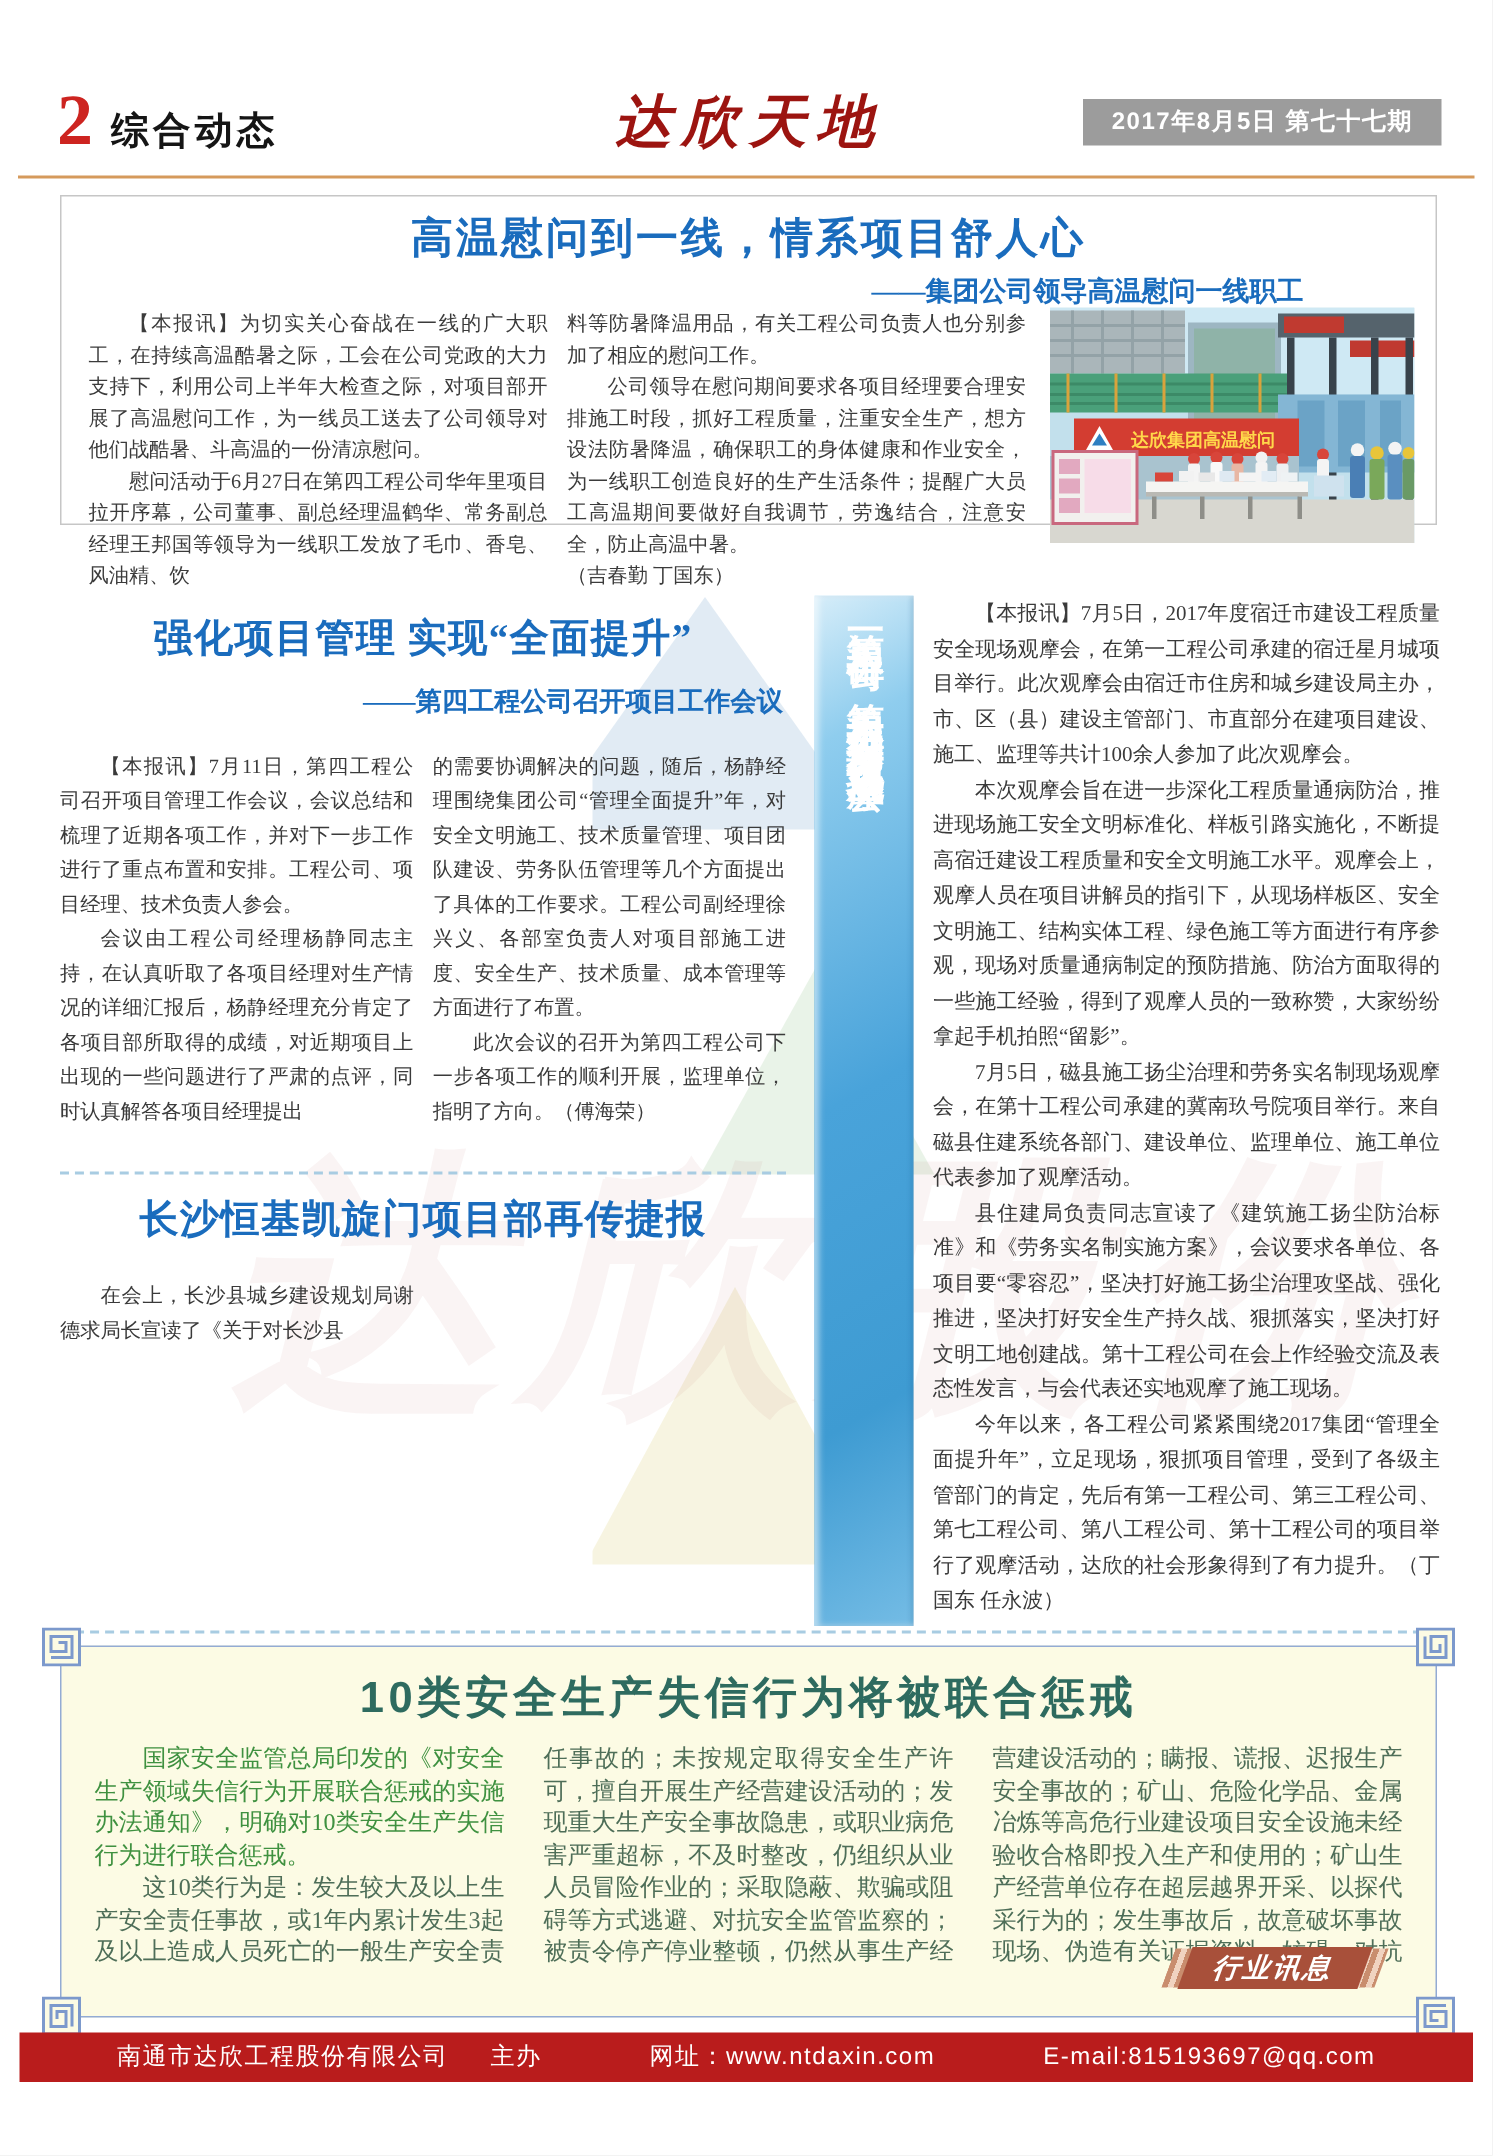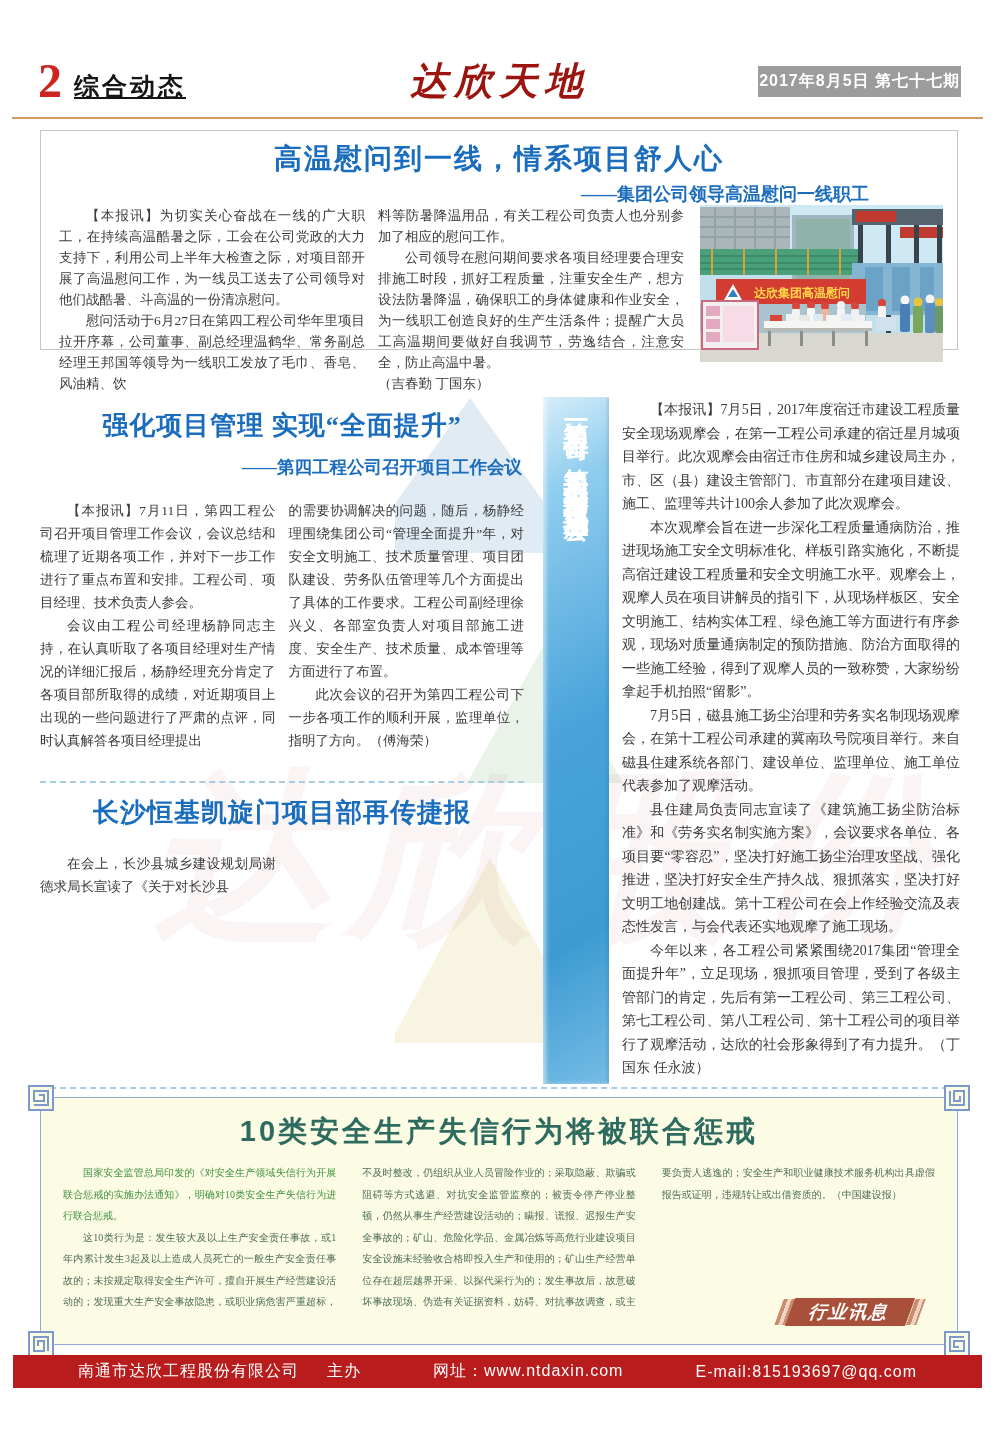--- a/index.html
+++ b/index.html
@@ -9,25 +9,25 @@
   p{margin:0;padding:0;}
 
   
   .wm-triangles{position:absolute;left:395px;top:388px;width:240px;height:700px;z-index:0;}
   .wm-text{position:absolute;left:150px;top:735px;z-index:0;font-size:185px;font-weight:bold;
            font-style:italic;letter-spacing:14px;color:rgba(168,74,62,0.06);white-space:nowrap;}
 
   
   .header{position:absolute;left:38px;right:34px;top:52px;height:58px;display:flex;align-items:center;z-index:2;}
   .pagenum{font-size:48px;line-height:1;font-weight:bold;color:#cd2420;}
-  .section-name{font-size:25px;font-weight:bold;color:#151515;margin-left:12px;letter-spacing:3px;margin-top:10px;text-decoration:underline;}
+  .section-name{font-size:25px;font-weight:bold;color:#151515;margin-left:12px;letter-spacing:3px;margin-top:10px;}
   .masthead{position:absolute;left:50%;transform:translateX(-50%);font-size:38px;font-weight:bold;
             font-style:italic;color:#9c1410;letter-spacing:7px;white-space:nowrap;}
   .issue-box{margin-left:auto;background:#9c9c9c;color:#fff;font-family:"Liberation Sans",sans-serif;
-             font-size:16px;font-weight:bold;padding:5px 1px;letter-spacing:1px;}
+             font-size:16px;font-weight:bold;padding:5px 19px;letter-spacing:1px;}
   .header-rule{position:absolute;left:12px;right:12px;top:117px;height:2px;background:#d59a5c;z-index:2;}
 
   
   .jp{text-align:justify;}
   .indent{text-indent:2em;}
 
   
   .article1{position:absolute;left:40px;top:130px;width:918px;height:220px;border:1px solid #c6c6c6;
             background:#fff;z-index:2;}
   .a1-title{margin-top:9px;text-align:center;color:#1a6cbd;font-size:28px;font-weight:bold;letter-spacing:2px;}
@@ -58,21 +58,21 @@
   
   .article4{position:absolute;left:622px;top:398px;width:338px;font-size:14px;line-height:23.5px;z-index:1;}
   .dash-bottom{position:absolute;left:40px;top:1087px;width:918px;border-top:2px dashed #a8cce2;z-index:1;}
 
   
   .bottom-box{position:absolute;left:40px;top:1097px;width:918px;height:248px;background:#fcfbe4;
               border:1px solid #93abd4;z-index:2;}
   .bb-title{margin-top:14px;text-align:center;color:#2e6b5f;font-size:29px;font-weight:bold;
             letter-spacing:3px;font-family:"Liberation Sans",sans-serif;}
   .bb-columns{margin:10px 22px 0;height:166px;column-count:3;column-gap:26px;column-fill:auto;
-              font-size:10px;line-height:21.5px;overflow:hidden;}
+              font-size:16px;line-height:21.5px;overflow:hidden;}
   .bb-green{color:#3f9140;}
   .bb-dark{color:#4e6e58;}
   .corner{position:absolute;width:26px;height:26px;z-index:3;}
   .corner.tl{left:-13px;top:-13px;}
   .corner.tr{right:-13px;top:-13px;transform:rotate(90deg);}
   .corner.br{right:-13px;bottom:-13px;transform:rotate(180deg);}
   .corner.bl{left:-13px;bottom:-13px;transform:rotate(270deg);}
   .industry-badge{position:absolute;right:36px;bottom:18px;height:28px;display:flex;align-items:center;z-index:4;}
   .badge-edge{width:18px;height:26px;transform:skewX(-20deg);
               background:repeating-linear-gradient(90deg,#c98d6e 0 4px,#f0d3c0 4px 8px);}

